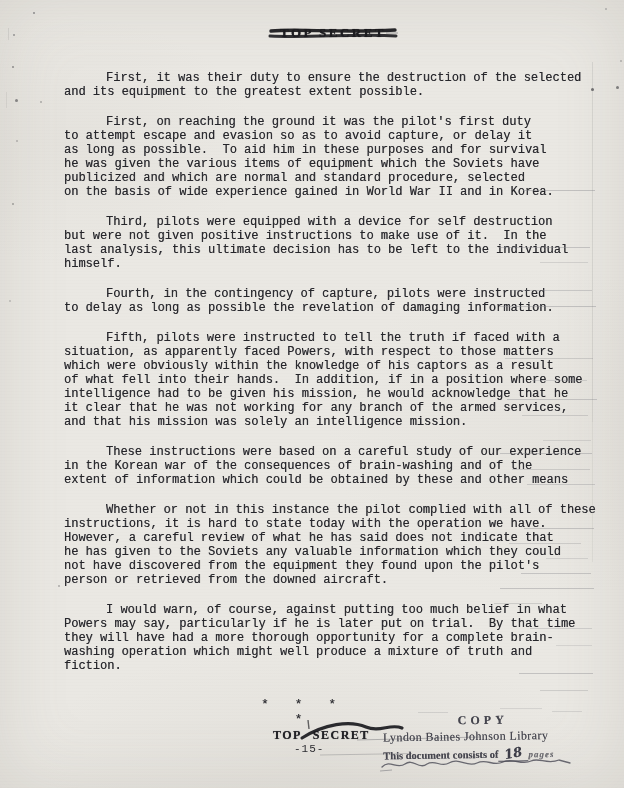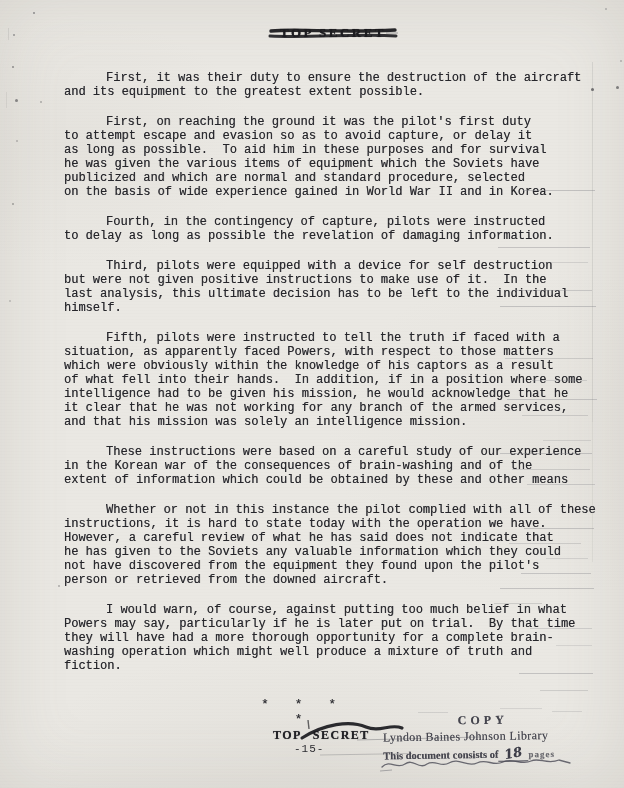--- a/index.html
+++ b/index.html
@@ -63,21 +63,21 @@
   .stamp .library{font-size:12px;letter-spacing:0.4px;margin-top:1px;white-space:nowrap;}
   .stamp .consists{font-size:10.5px;margin-top:2px;font-weight:bold;white-space:nowrap;}
   .stamp .blank{
     display:inline-block;width:30px;border-bottom:1px solid #4a4a55;
     text-align:center;vertical-align:baseline;
   }
   .stamp .count{
     font-family:"DejaVu Serif",serif;font-style:italic;font-size:13px;
     display:inline-block;transform:rotate(-10deg);color:#3d3d48;
   }
-  .stamp .pages{font-size:9px;opacity:0.75;letter-spacing:1px;}
+  .stamp .pages{font-size:9px;opacity:0.75;letter-spacing:1px;font-style:italic;}
   .hand-scribble{position:absolute;left:378px;top:754px;}
   
   .artifact{position:absolute;background:#8a8a8e;height:1px;}
   .speck{position:absolute;background:#3a3a3e;border-radius:50%;}
   .vline{position:absolute;width:1px;background:#7d7d82;}
 </style>
 </head>
 <body>
 
 <div class="page">
@@ -86,40 +86,40 @@
     <span>TOP SECRET</span>
     <svg width="130" height="18" viewBox="0 0 130 18">
       <path d="M3,6 C30,3.5 70,8 127,5" stroke="#1c1c20" stroke-width="3.4" fill="none" stroke-linecap="round" opacity="0.95"></path>
       <path d="M2,11 C40,13 92,8.5 128,11" stroke="#1c1c20" stroke-width="3" fill="none" stroke-linecap="round" opacity="0.9"></path>
       <path d="M118,8 L130,8" stroke="#55555a" stroke-width="1" opacity="0.5"></path>
     </svg>
   </div>
 
   <div class="doc-body">
       <div class="para">
-        <div class="line first">First, it was their duty to ensure the destruction of the aircraft</div>
+        <div class="line first">First, it was their duty to ensure the destruction of the selected</div>
         <div class="line">and its equipment to the greatest extent possible.</div>
       </div>
       <div class="para">
         <div class="line first">First, on reaching the ground it was the pilot's first duty</div>
         <div class="line">to attempt escape and evasion so as to avoid capture, or delay it</div>
         <div class="line">as long as possible.  To aid him in these purposes and for survival</div>
         <div class="line">he was given the various items of equipment which the Soviets have</div>
         <div class="line">publicized and which are normal and standard procedure, selected</div>
         <div class="line">on the basis of wide experience gained in World War II and in Korea.</div>
       </div>
       <div class="para">
-        <div class="line first">Fourth, in the contingency of capture, pilots were instructed</div>
-        <div class="line">to delay as long as possible the revelation of damaging information.</div>
-      </div>
-      <div class="para">
         <div class="line first">Third, pilots were equipped with a device for self destruction</div>
         <div class="line">but were not given positive instructions to make use of it.  In the</div>
         <div class="line">last analysis, this ultimate decision has to be left to the individual</div>
         <div class="line">himself.</div>
+      </div>
+      <div class="para">
+        <div class="line first">Fourth, in the contingency of capture, pilots were instructed</div>
+        <div class="line">to delay as long as possible the revelation of damaging information.</div>
       </div>
       <div class="para">
         <div class="line first">Fifth, pilots were instructed to tell the truth if faced with a</div>
         <div class="line">situation, as apparently faced Powers, with respect to those matters</div>
         <div class="line">which were obviously within the knowledge of his captors as a result</div>
         <div class="line">of what fell into their hands.  In addition, if in a position where some</div>
         <div class="line">intelligence had to be given his mission, he would acknowledge that he</div>
         <div class="line">it clear that he was not working for any branch of the armed services,</div>
         <div class="line">and that his mission was solely an intelligence mission.</div>
       </div>

